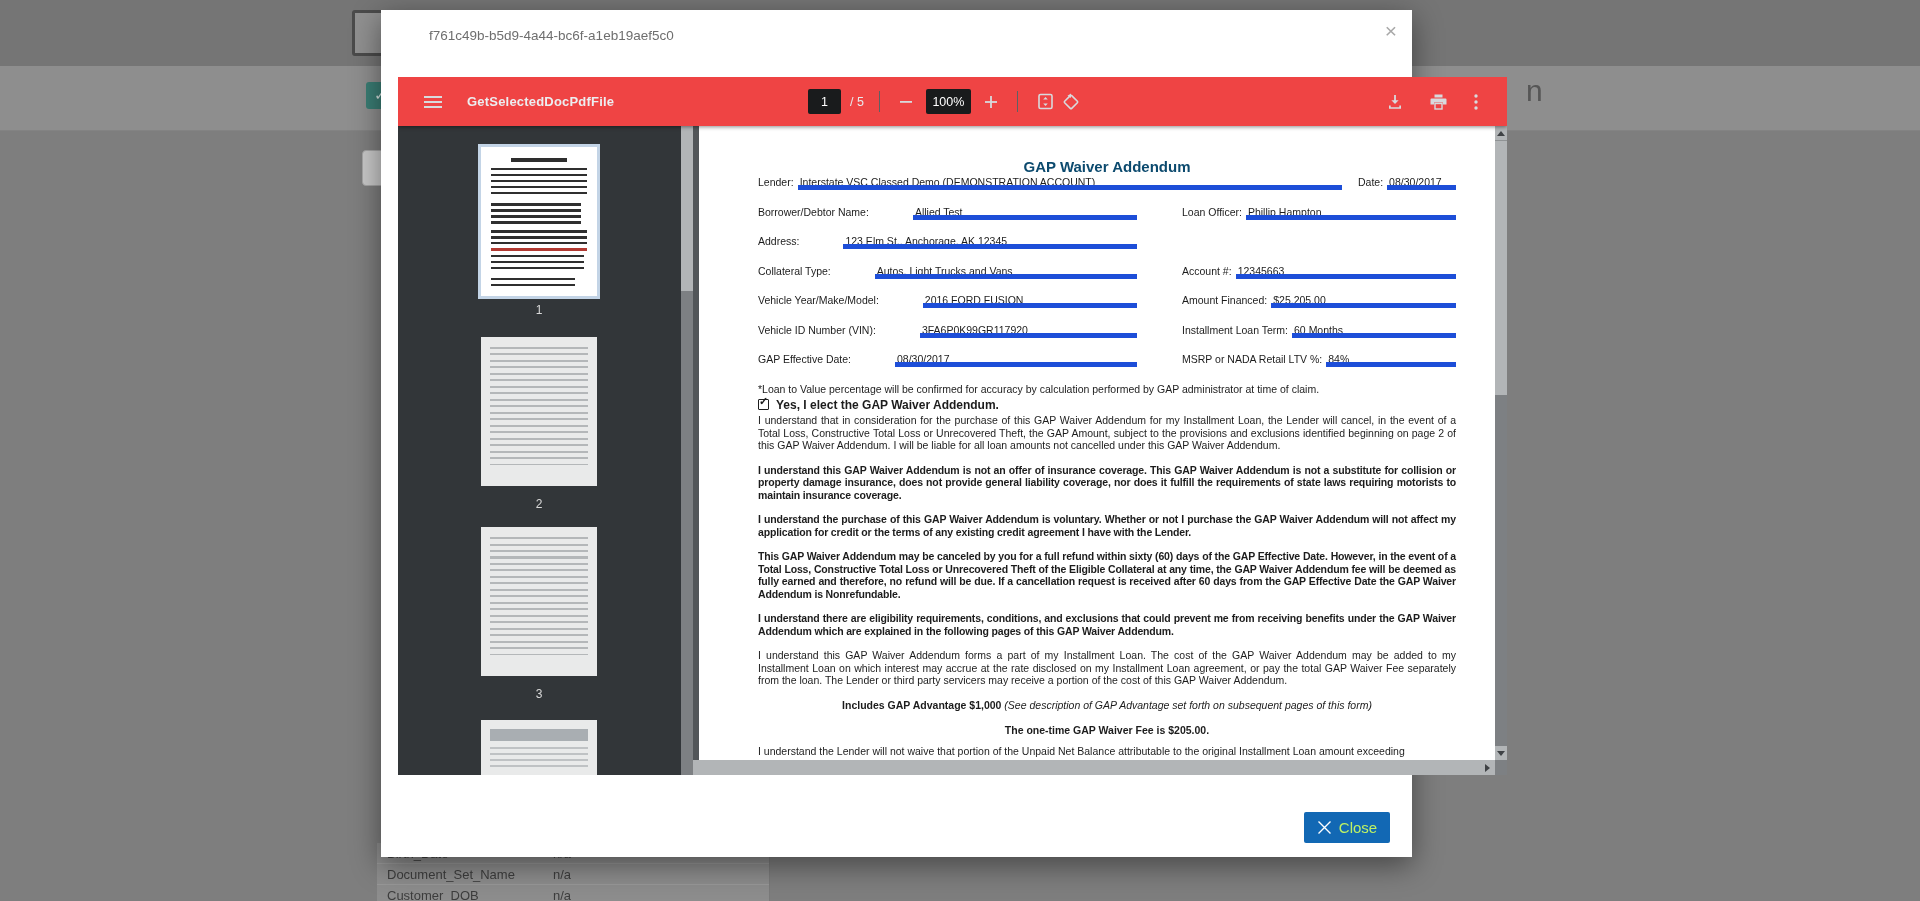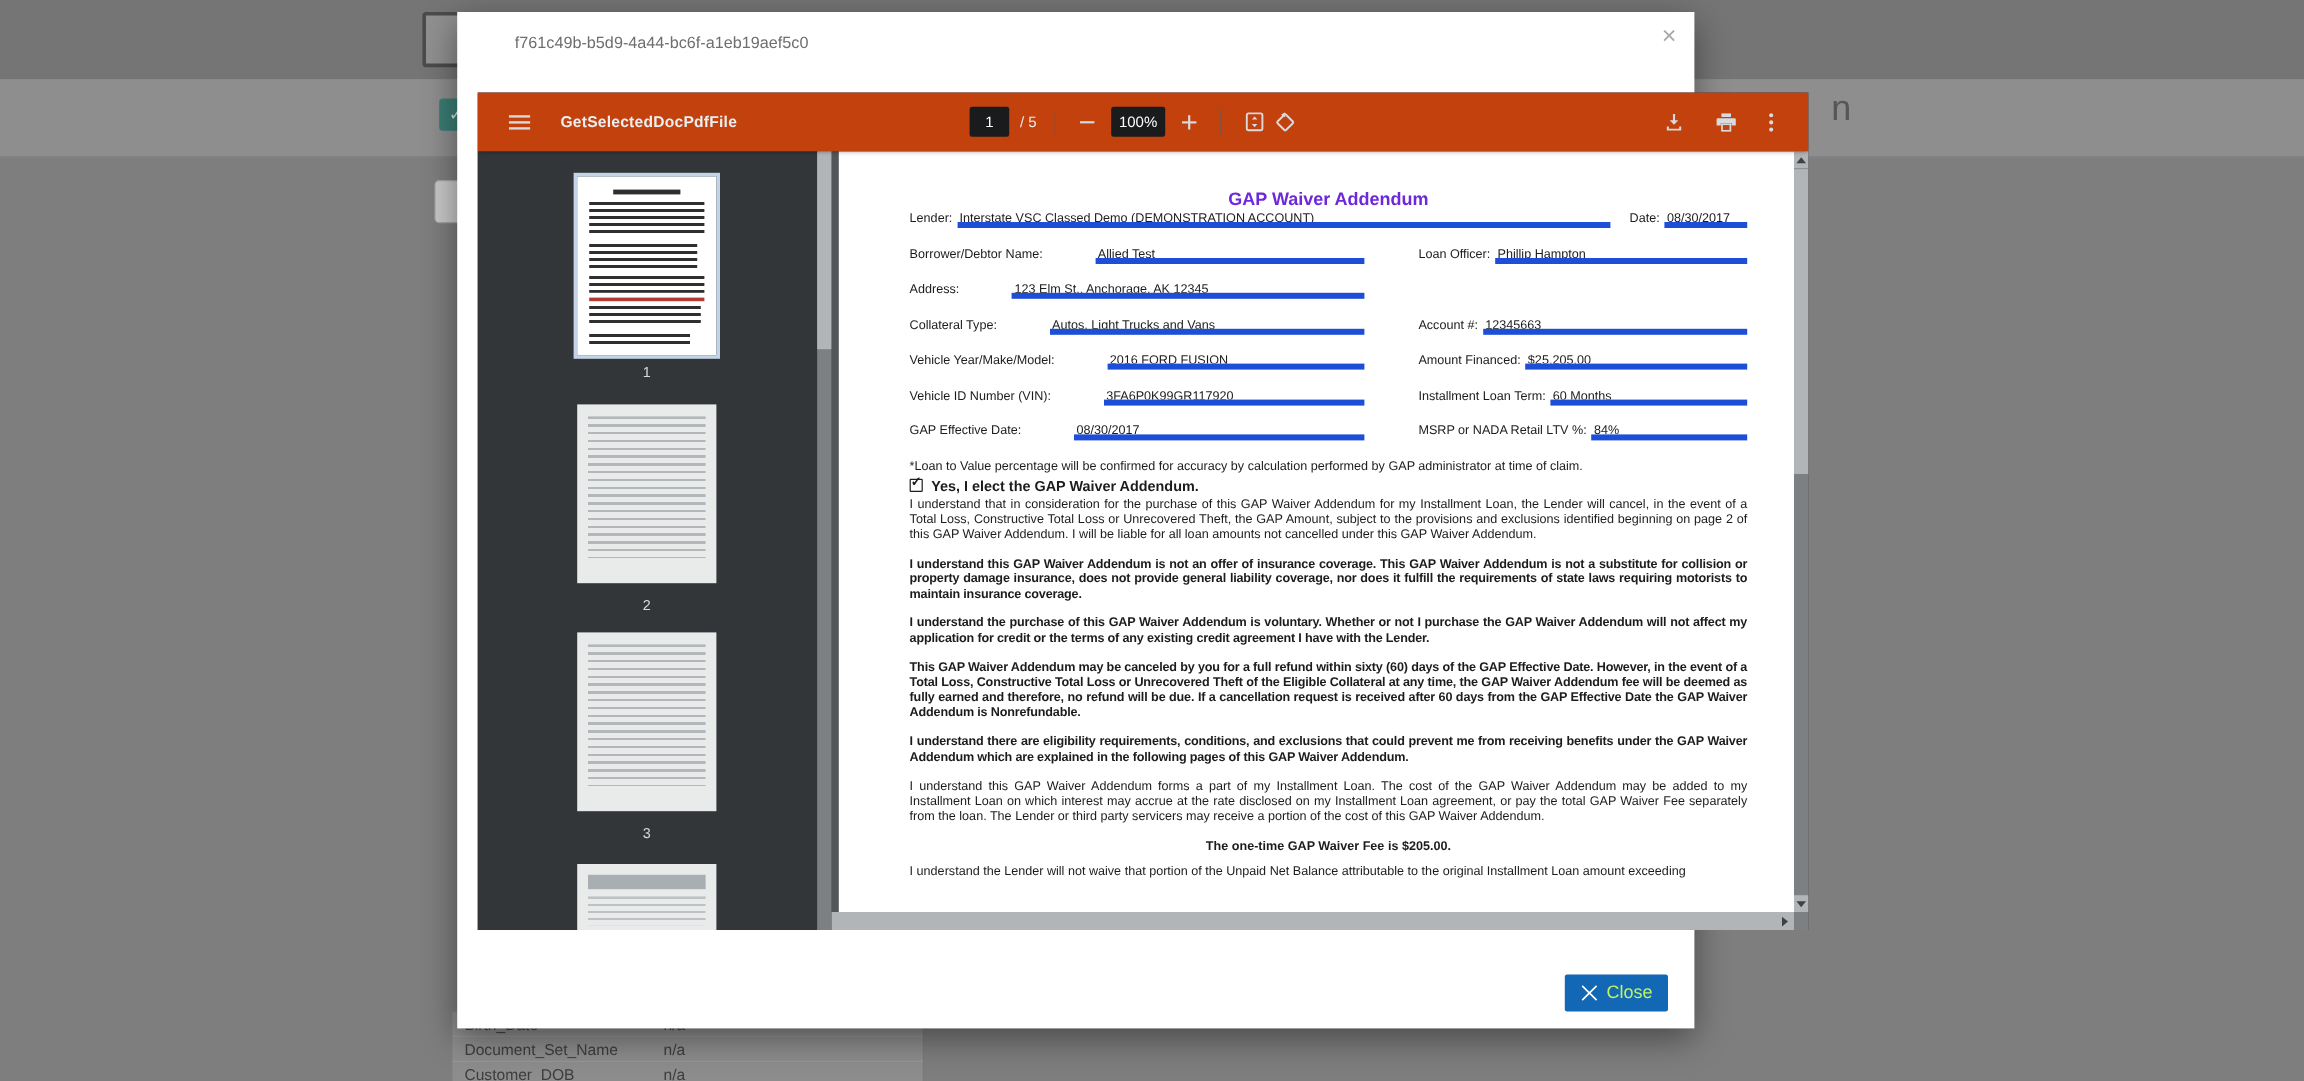--- a/index.html
+++ b/index.html
@@ -19,21 +19,21 @@
   .bg-row .lbl { width:176px; padding-left:10px; }
 
   
   .modal { position:absolute; left:381px; top:10px; width:1031px; height:847px; background:#ffffff;
            border-radius:0; box-shadow:0 8px 28px rgba(0,0,0,.45); z-index:10; }
   .modal-title { position:absolute; left:48px; top:18px; font-size:13.5px; color:#6e6e6e; }
   .modal-close { position:absolute; right:15px; top:10px; font-size:21px; color:#a8a8a8; cursor:pointer; line-height:1; }
 
   
   .pdf-viewer  { position:absolute; left:17px; top:67px; width:1109px; height:698px; background:#525659; overflow:hidden; }
-  .pdf-toolbar { position:absolute; top:0; left:0; right:0; height:49px; background:#c2410c; box-shadow:0 1px 4px rgba(0,0,0,.45); z-index:6; }
+  .pdf-toolbar { position:absolute; top:0; left:0; right:0; height:49px; background:#ef4444; box-shadow:0 1px 4px rgba(0,0,0,.45); z-index:6; }
   .tb-left  { position:absolute; left:22px; top:0; height:49px; display:flex; align-items:center; }
   .pdf-title{ color:#eceef0; font-size:13px; font-weight:bold; margin-left:21px; letter-spacing:.2px; }
   .tb-center{ position:absolute; left:410px; top:0; height:49px; display:flex; align-items:center; }
   .page-box { width:33px; height:25px; background:#191b1c; color:#ffffff; font-size:12.5px; display:flex; align-items:center; justify-content:center; border-radius:2px; }
   .page-count { color:#e8eaed; font-size:12.5px; margin-left:9px; }
   .tb-sep   { width:1px; height:21px; background:#5d6164; margin:0 15px; }
   .tb-btn   { background:none; border:none; display:flex; align-items:center; justify-content:center; padding:4px; cursor:pointer; }
   .zoom-box { width:45px; height:25px; background:#191b1c; color:#ffffff; font-size:12.5px; display:flex; align-items:center; justify-content:center; border-radius:2px; margin:0 9px; }
   .tb-right { position:absolute; right:25px; top:0; height:49px; display:flex; align-items:center; gap:19px; }
 
@@ -63,21 +63,21 @@
   .tri-up { width:0;height:0;border:4px solid transparent;border-bottom:5px solid #3f4245; margin-top:-4px;}
   .tri-dn { width:0;height:0;border:4px solid transparent;border-top:5px solid #3f4245; margin-bottom:-4px;}
   .h-sb { position:absolute; left:-12px; right:0; bottom:0; height:15px; background:#b2b5b7; display:flex; justify-content:space-between; z-index:5; }
   .h-sb .sb-arrow { width:15px; height:15px; display:flex; align-items:center; justify-content:center; }
   .tri-r { width:0;height:0;border:4px solid transparent;border-left:5px solid #3f4245; margin-right:-4px;}
 
   
   .pdf-content { flex:1 1 auto; position:relative; overflow:hidden; background:#525659; }
   .pdf-page { position:absolute; left:6px; top:0; width:816px; height:1200px; background:#ffffff;
               padding:32px 59px 0; color:#1c1c1c; }
-  .doc-title { text-align:center; font-size:15px; font-weight:bold; line-height:18px; color:#6d28d9; }
+  .doc-title { text-align:center; font-size:15px; font-weight:bold; line-height:18px; color:#0c4a6e; }
   .frow { display:flex; height:14px; margin-bottom:15.5px; font-size:10.5px; line-height:13px; }
   .ffield { display:flex; }
   .flabel { white-space:nowrap; padding-right:4px; }
   .fval   { flex:1 1 auto; border-bottom:5px solid #1d4ed8; white-space:nowrap; padding-left:2px; overflow:hidden; }
   .w-lender { width:584px; } .w-date { width:98px; margin-left:auto; }
   .w-left { width:379px;gap:40px; } .w-right { width:274px; margin-left:auto; }
   .note { font-size:10.5px; line-height:12.5px; margin-bottom:3px; }
   .cb-row { display:flex; align-items:flex-start; height:14px; margin-bottom:2px; }
   .cbox { width:11px; height:11px; border:1.5px solid #1d1d1d; border-radius:1px; position:relative; margin:1px 7px 0 0; flex:0 0 11px;}
   .cbox span { position:absolute; left:0px; top:-5px; font-size:11px; font-weight:bold; }
@@ -314,20 +314,24 @@
             <div class="cb-label">Yes, I elect the GAP Waiver Addendum.</div>
           </div>
 
           <div class="p">I understand that in consideration for the purchase of this GAP Waiver Addendum for my Installment Loan, the Lender will cancel, in the event of a Total Loss, Constructive Total Loss or Unrecovered Theft, the GAP Amount, subject to the provisions and exclusions identified beginning on page 2 of this GAP Waiver Addendum.  I will be liable for all loan amounts not cancelled under this GAP Waiver Addendum.</div>
           <div class="p b">I understand this GAP Waiver Addendum is not an offer of insurance coverage. This GAP Waiver Addendum is not a substitute for collision or property damage insurance, does not provide general liability coverage, nor does it fulfill the requirements of state laws requiring motorists to maintain insurance coverage.</div>
           <div class="p b">I understand the purchase of this GAP Waiver Addendum is voluntary. Whether or not I purchase the GAP Waiver Addendum will not affect my application for credit or the terms of any existing credit agreement I have with the Lender.</div>
           <div class="p b">This GAP Waiver Addendum may be canceled by you for a full refund within sixty (60) days of the GAP Effective Date. However, in the event of a Total Loss, Constructive Total Loss or Unrecovered Theft of the Eligible Collateral at any time, the GAP Waiver Addendum fee will be deemed as fully earned and therefore, no refund will be due. If a cancellation request is received after 60 days from the GAP Effective Date the GAP Waiver Addendum is Nonrefundable.</div>
           <div class="p b">I understand there are eligibility requirements, conditions, and exclusions that could prevent me from receiving benefits under the GAP Waiver Addendum which are explained in the following pages of this GAP Waiver Addendum.</div>
           <div class="p">I understand this GAP Waiver Addendum forms a part of my Installment Loan.  The cost of the GAP Waiver Addendum may be added to my Installment Loan on which interest may accrue at the rate disclosed on my Installment Loan agreement, or pay the total GAP Waiver Fee separately from the loan.  The Lender or third party servicers may receive a portion of the cost of this GAP Waiver Addendum.</div>
 
+          <div class="cline">
+            <span class="bld">Includes GAP Advantage $1,000</span>
+            <span class="itl">(See description of GAP Advantage set forth on subsequent pages of this form)</span>
+          </div>
           <div class="cline bld" style="font-weight:bold; margin-bottom:9px;">The one-time GAP Waiver Fee is $205.00.</div>
           <div class="p" style="margin-bottom:14px;">I understand the Lender will not waive that portion of the Unpaid Net Balance attributable to the original Installment Loan amount exceeding</div>
         </div>
 
         <div class="h-sb">
           <div class="sb-arrow"></div>
           <div class="sb-arrow">
               <div class="tri-r"></div>
             </div>
         </div>

